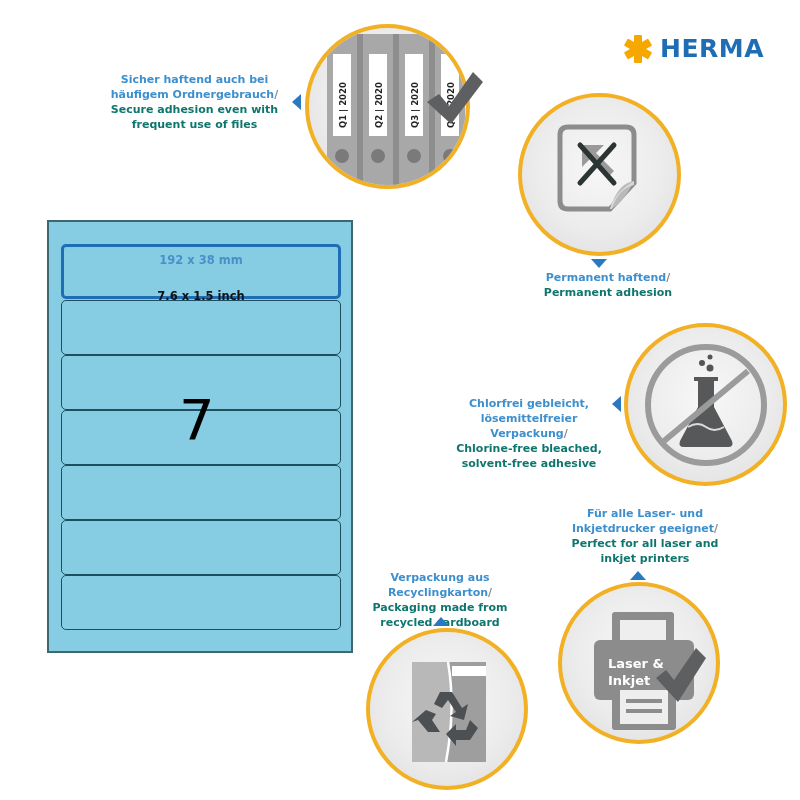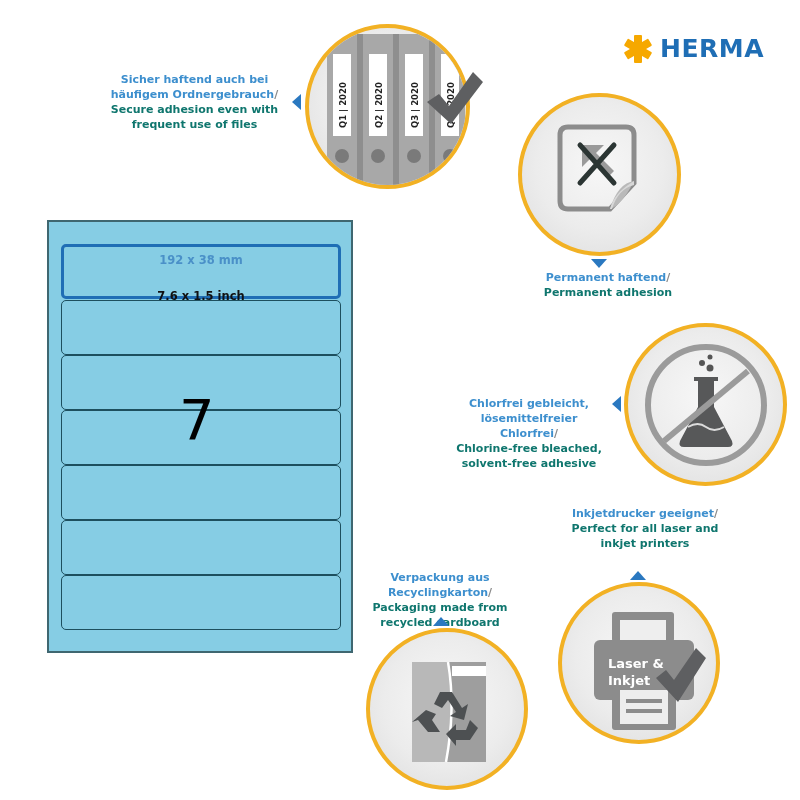--- a/index.html
+++ b/index.html
@@ -84,38 +84,39 @@
 </div>
 <div class="abs tri-down" style="left:591px;top:259px;"></div>
 <div class="abs feat" style="left:508px;top:270px;width:200px;">
   <div><span class="de">Permanent haftend</span><span class="slash">/</span></div>
   <div class="en">Permanent adhesion</div>
 </div>
 
 <div class="abs feat" style="left:445px;top:368px;width:168px;margin-top:28px;">
   <div class="de">Chlorfrei gebleicht,</div>
   <div class="de">lösemittelfreier</div>
-  <div><span class="de">Chlorfrei</span><span class="slash">/</span></div>
+  <div><span class="de">Verpackung</span><span class="slash">/</span></div>
   <div class="en">Chlorine-free bleached,</div>
   <div class="en">solvent-free adhesive</div>
 </div>
 <div class="abs tri-left" style="left:612px;top:396px;"></div>
 <div class="abs circle" style="left:624px;top:323px;width:163px;height:163px;">
   <svg width="163" height="163" viewBox="0 0 163 163" style="position:absolute;left:-4px;top:-4px;">
     <circle cx="82" cy="82" r="58" fill="none" stroke="#9b9b9b" stroke-width="6"></circle>
     <circle cx="78" cy="40" r="3" fill="#555"></circle>
     <circle cx="86" cy="34" r="2.5" fill="#555"></circle>
     <circle cx="86" cy="45" r="3.5" fill="#555"></circle>
     <path d="M70 54 H94 V58 H90 V84 L108 118 Q110 124 104 124 H60 Q54 124 56 118 L74 84 V58 H70 Z" fill="#575859"></path>
     <path d="M64 104 Q74 98 82 104 Q90 110 100 104" stroke="#dcdcdc" stroke-width="2" fill="none"></path>
     <line x1="124" y1="48" x2="40" y2="118" stroke="#9b9b9b" stroke-width="6"></line>
   </svg>
 </div>
 
 <div class="abs feat" style="left:530px;top:506px;width:230px;">
+  <div class="de">Für alle Laser- und</div>
   <div><span class="de">Inkjetdrucker geeignet</span><span class="slash">/</span></div>
   <div class="en">Perfect for all laser and</div>
   <div class="en">inkjet printers</div>
 </div>
 <div class="abs tri-up" style="left:630px;top:571px;"></div>
 <div class="abs circle" style="left:558px;top:582px;width:162px;height:162px;">
   <svg width="162" height="162" viewBox="0 0 162 162" style="position:absolute;left:-4px;top:-4px;">
     <rect x="54" y="30" width="62" height="30" rx="3" fill="#8c8c8c"></rect>
     <rect x="62" y="38" width="46" height="22" fill="#eeeeee"></rect>
     <rect x="36" y="58" width="100" height="60" rx="6" fill="#8c8c8c"></rect>

